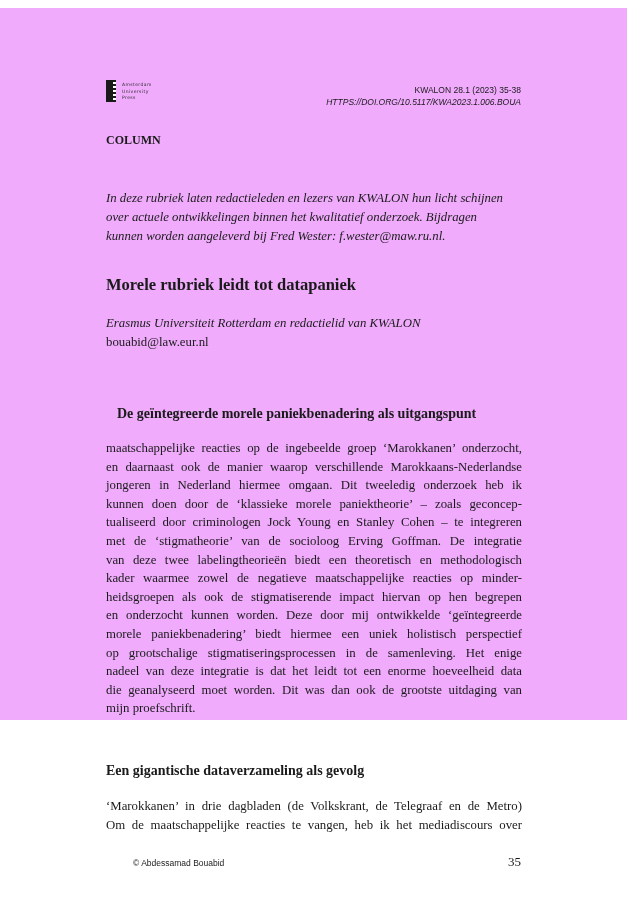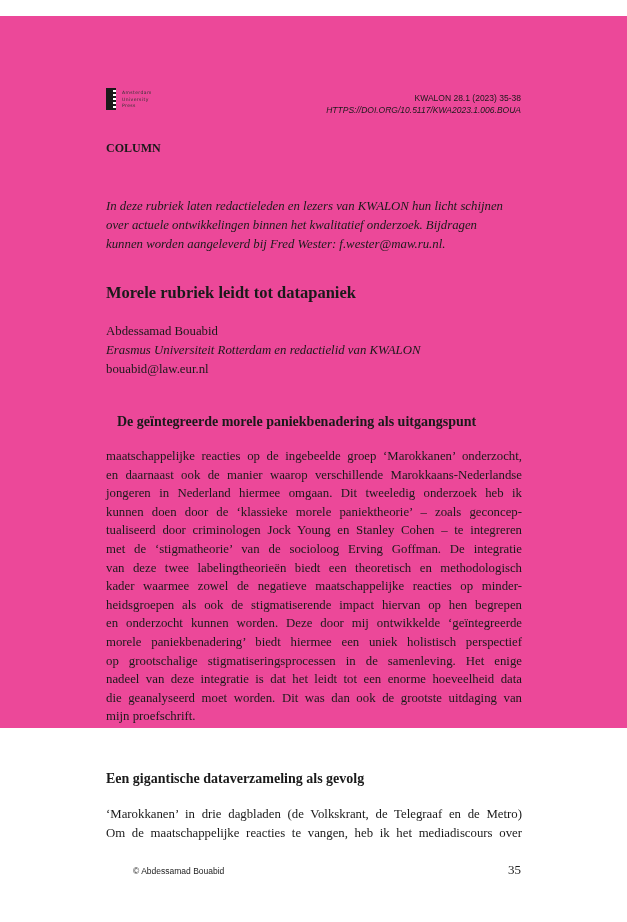--- a/index.html
+++ b/index.html
@@ -1,17 +1,17 @@
 <!DOCTYPE html>
 <html><head>
   <meta charset="utf-8">
   <style>
     html, body { margin: 0; padding: 0; background: #ffffff; }
     body { width: 627px; height: 922px; position: relative; overflow: hidden; color: #1a1a1a; }
-    .page { position: absolute; left: 0; top: 16px; width: 627px; height: 712px; background: #ec4899; }
+    .page { position: absolute; left: 0; top: 8px; width: 627px; height: 712px; background: #f0abfc; }
     .logo { position: absolute; left: 106px; top: 72px; display: flex; align-items: flex-start; }
     .logo-mark { width: 8px; height: 22px; background: #1a1a1a; position: relative; }
     .logo-mark::after { content: ""; position: absolute; right: -2px; top: 0; width: 3px; height: 22px;
       background: repeating-linear-gradient(to bottom, #1a1a1a 0 2px, #fff 2px 4px); }
     .logo-text { margin-left: 8px; font-family: "DejaVu Sans", sans-serif; font-size: 4.5px; line-height: 6.5px; color: #333; letter-spacing: 0.4px; margin-top: 2px; }
     .logo-text div { white-space: nowrap; }
     .journal-ref { position: absolute; right: 106px; top: 76px; text-align: right; font-family: "Liberation Sans", sans-serif; font-size: 8.5px; line-height: 12px; color: #1a1a1a; }
     .journal-ref .doi { font-style: italic; }
     .section-label { position: absolute; left: 106px; top: 125px; font-family: "Liberation Serif", serif; font-weight: bold; font-size: 12px; color: #1a1a1a; }
     .intro { position: absolute; left: 106px; top: 181px; width: 420px; font-family: "Liberation Serif", serif; font-style: italic; font-size: 12.8px; line-height: 19px; color: #1a1a1a; }
@@ -52,21 +52,20 @@
 
   <div class="intro">
     <div>In deze rubriek laten redactieleden en lezers van KWALON hun licht schijnen</div>
     <div>over actuele ontwikkelingen binnen het kwalitatief onderzoek. Bijdragen</div>
     <div>kunnen worden aangeleverd bij Fred Wester: f.wester@maw.ru.nl.</div>
   </div>
 
   <div class="article-title">Morele rubriek leidt tot datapaniek</div>
 
   <div class="author-block">
-    <div>Abdessamad Bouabid</div>
     <div class="affil">Erasmus Universiteit Rotterdam en redactielid van KWALON</div>
     <div>bouabid@law.eur.nl</div>
   </div>
 
   <div class="h2 h2-1">De geïntegreerde morele paniekbenadering als uitgangspunt</div>
 
   <div class="body-text p1">
     <span class="line">maatschappelijke reacties op de ingebeelde groep ‘Marokkanen’ onderzocht,</span>
     <span class="line">en daarnaast ook de manier waarop verschillende Marokkaans-Nederlandse</span>
     <span class="line">jongeren in Nederland hiermee omgaan. Dit tweeledig onderzoek heb ik</span>

